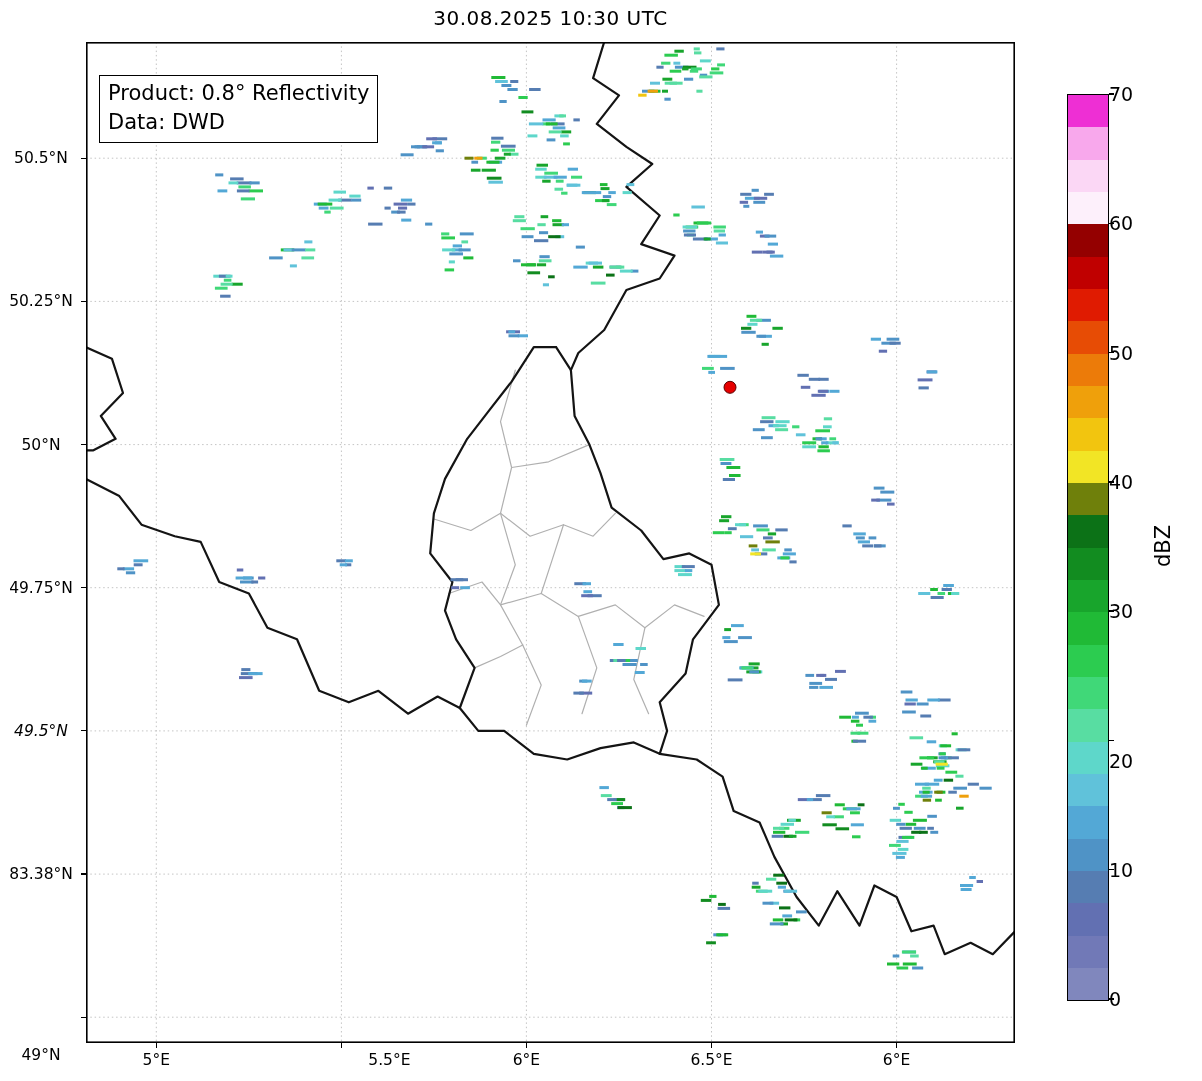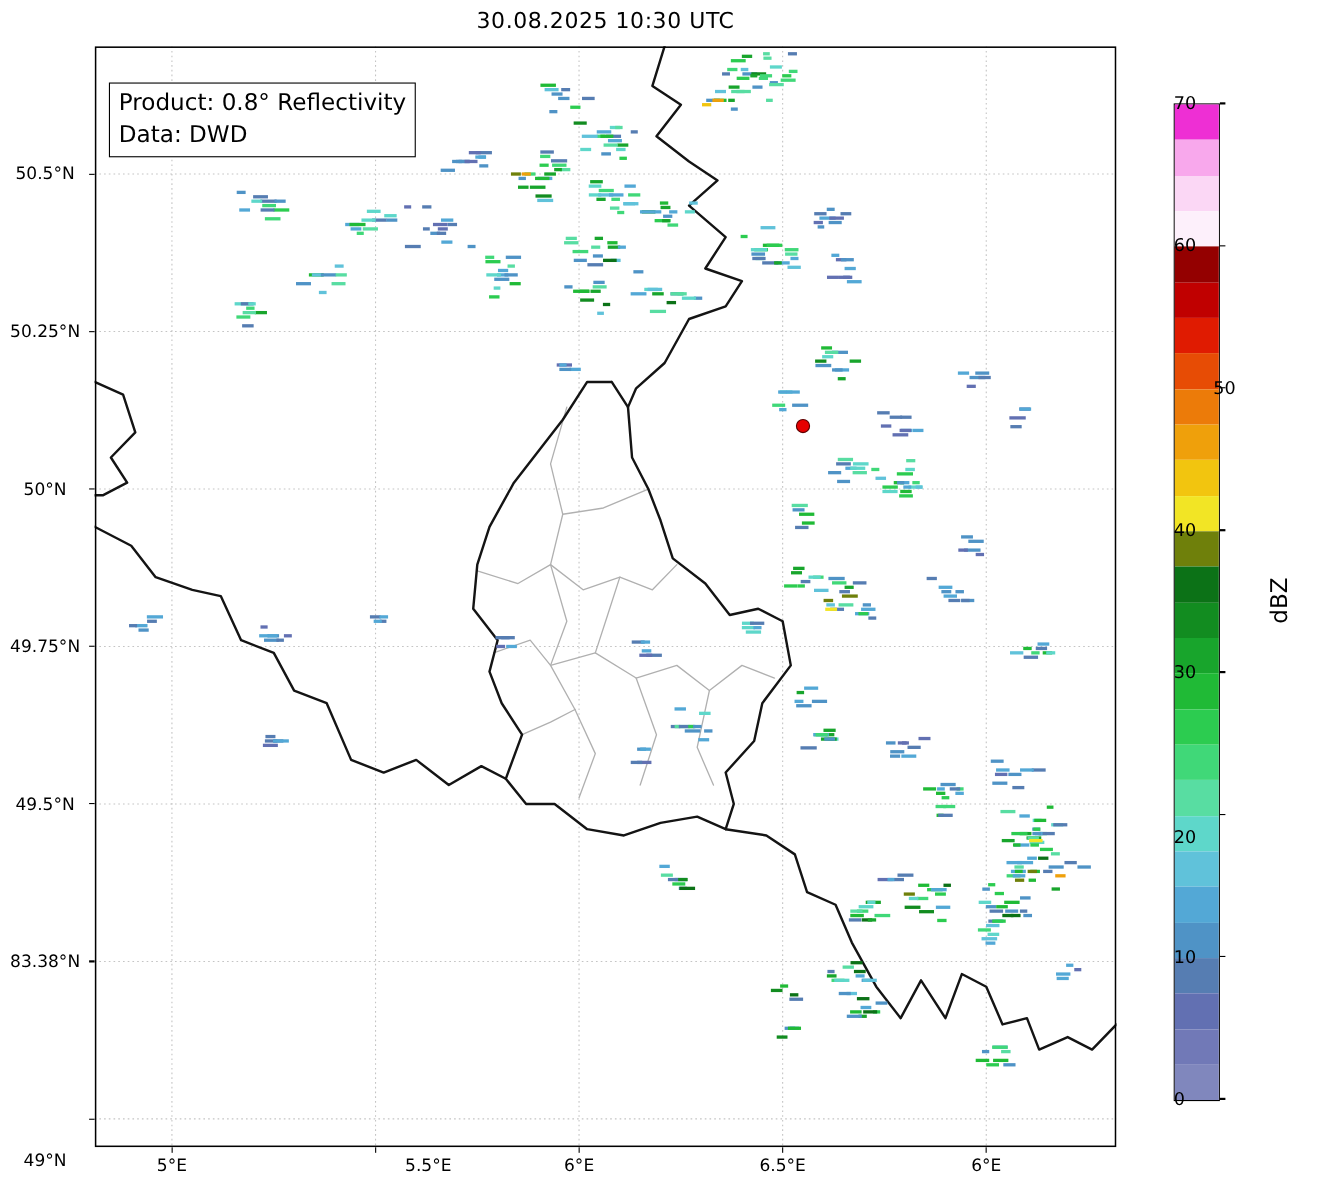--- a/index.html
+++ b/index.html
@@ -6,21 +6,21 @@
   body{width:1202px;height:1081px;font-family:"DejaVu Sans",sans-serif;color:#000;}
   #fig{position:relative;width:1202px;height:1081px;background:#fff;overflow:hidden;}
   .title{position:absolute;left:86px;top:6px;width:929px;text-align:center;font-size:20px;letter-spacing:0.5px;}
   .plot{position:absolute;left:86px;top:42px;width:929px;height:1001px;}
   .annot{position:absolute;left:99px;top:55px;background:#fff;border:1.2px solid #000;padding:3px 8px 4px 8px;font-size:21px;line-height:1.4;z-index:5;margin-top:20px;}
   .xtick-label{position:absolute;top:1051px;font-size:15.5px;transform:translateX(-50%);white-space:nowrap;}
   .ytick-label{position:absolute;left:4px;width:74px;text-align:center;font-size:15.5px;transform:translateY(-50%);white-space:nowrap;}
   .tickmark{position:absolute;background:#000;}
   .cbar{position:absolute;left:1067px;top:94px;width:40px;height:905px;border:1.2px solid #000;display:flex;flex-direction:column;box-sizing:content-box;}
   .cbar-seg{flex:1 1 auto;}
-  .cbar-tick-label{position:absolute;left:1067px;font-size:16px;transform:translateY(-50%);text-align:center;}
+  .cbar-tick-label{position:absolute;left:1109px;font-size:19px;transform:translateY(-50%);text-align:center;}
   .cbar-label{position:absolute;left:1163px;top:546px;font-size:21px;transform:translate(-50%,-50%) rotate(-90deg);white-space:nowrap;}
 </style>
 </head>
 <body>
 
 <div id="fig">
   <div class="title">30.08.2025 10:30 UTC</div>
 
   <div class="plot" id="plot">
     <div id="map-canvas"><svg width="929" height="1001" viewBox="0 0 929 1001" xmlns="http://www.w3.org/2000/svg">
@@ -702,35 +702,35 @@
     <div class="xtick-label" style="left: 896.562px;">6°E</div>
     <div class="tickmark" style="left: 895.962px; top: 1043px; width: 1.2px; height: 5px;"></div>
     <div class="ytick-label" style="top: 158.249px;">50.5°N</div>
     <div class="tickmark" style="left: 81px; top: 157.649px; width: 5px; height: 1.2px;"></div>
     <div class="ytick-label" style="top: 301.412px;">50.25°N</div>
     <div class="tickmark" style="left: 81px; top: 300.812px; width: 5px; height: 1.2px;"></div>
     <div class="ytick-label" style="top: 444.576px;">50°N</div>
     <div class="tickmark" style="left: 81px; top: 443.976px; width: 5px; height: 1.2px;"></div>
     <div class="ytick-label" style="top: 587.74px;">49.75°N</div>
     <div class="tickmark" style="left: 81px; top: 587.14px; width: 5px; height: 1.2px;"></div>
-    <div class="ytick-label" style="top: 730.903px;">49.5°N</div>
+    <div class="ytick-label" style="top: 730.903px; font-style: italic;">49.5°N</div>
     <div class="tickmark" style="left: 81px; top: 730.303px; width: 5px; height: 1.2px;"></div>
     <div class="ytick-label" style="top: 874.067px;">83.38°N</div>
     <div class="tickmark" style="left: 81px; top: 873.467px; width: 5px; height: 1.2px;"></div>
     <div class="ytick-label" style="top: 1055px;">49°N</div>
     <div class="tickmark" style="left: 81px; top: 1016.63px; width: 5px; height: 1.2px;"></div>
     <div class="cbar-tick-label" style="top: 999px;">0</div>
     <div class="tickmark" style="left: 1109px; top: 998.3px; width: 5px; height: 1.4px;"></div>
     <div class="cbar-tick-label" style="top: 869.714px;">10</div>
     <div class="tickmark" style="left: 1109px; top: 869.014px; width: 5px; height: 1.4px;"></div>
     <div class="cbar-tick-label" style="top: 740.429px; margin-top: 21px;">20</div>
     <div class="tickmark" style="left: 1109px; top: 739.729px; width: 5px; height: 1.4px;"></div>
     <div class="cbar-tick-label" style="top: 611.143px;">30</div>
     <div class="tickmark" style="left: 1109px; top: 610.443px; width: 5px; height: 1.4px;"></div>
     <div class="cbar-tick-label" style="top: 481.857px;">40</div>
     <div class="tickmark" style="left: 1109px; top: 481.157px; width: 5px; height: 1.4px;"></div>
-    <div class="cbar-tick-label" style="top: 352.571px; margin-left: 36px;">50</div>
+    <div class="cbar-tick-label" style="top: 352.571px;">50</div>
     <div class="tickmark" style="left: 1109px; top: 351.871px; width: 5px; height: 1.4px;"></div>
     <div class="cbar-tick-label" style="top: 223.286px;">60</div>
     <div class="tickmark" style="left: 1109px; top: 222.586px; width: 5px; height: 1.4px;"></div>
     <div class="cbar-tick-label" style="top: 94px;">70</div>
     <div class="tickmark" style="left: 1109px; top: 93.3px; width: 5px; height: 1.4px;"></div>
   </div>
 
 </body></html>

